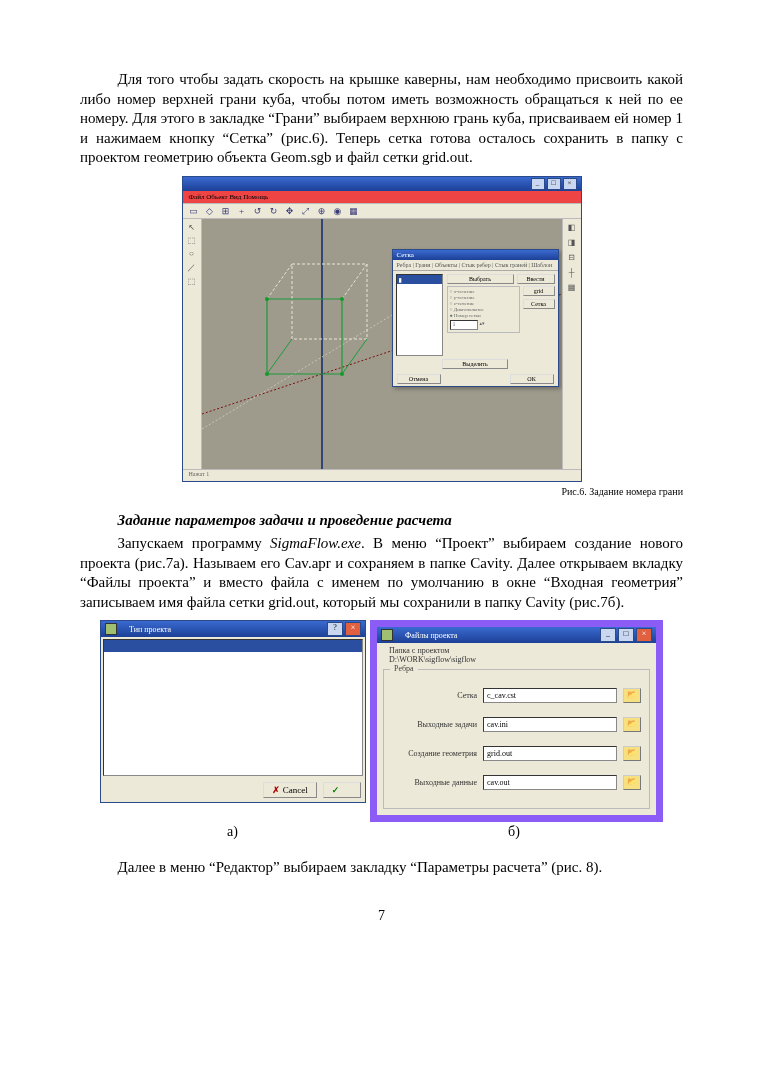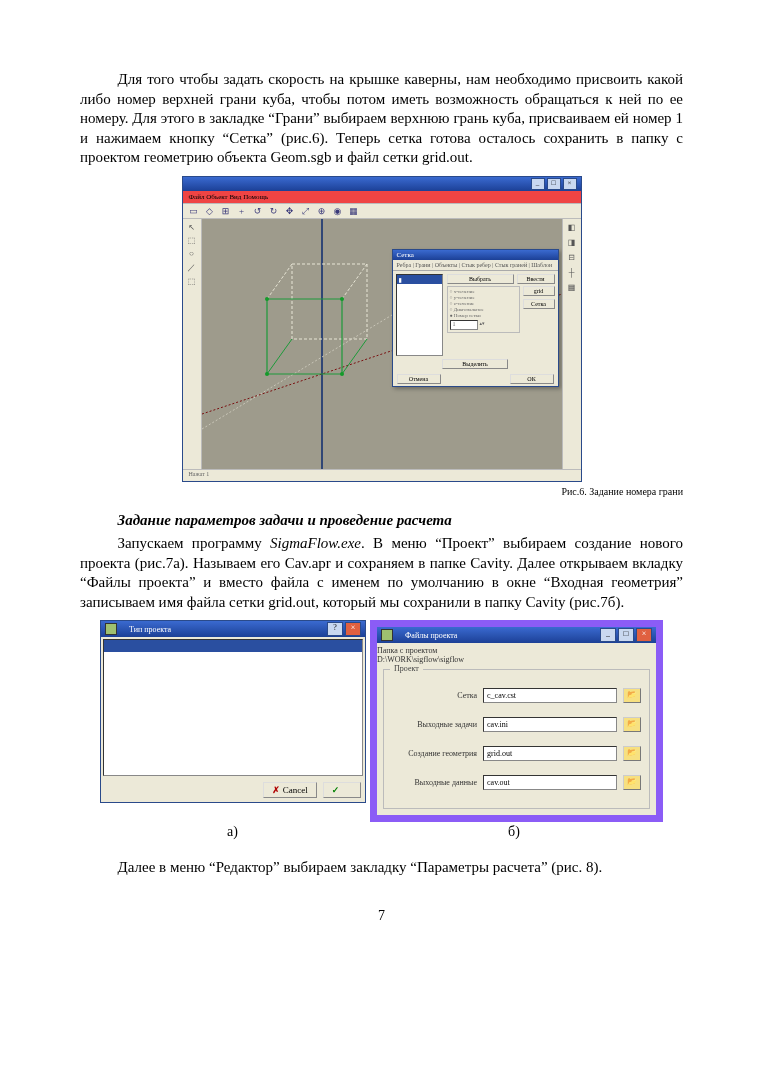--- a/index.html
+++ b/index.html
@@ -268,21 +268,21 @@
   .xmark { color: #b00000; font-weight: bold; }
   .chk   { color: #008000; font-weight: bold; }
 
   .fig7b {
     width: 280px;
     border: 7px solid #8b5cf6;
     background: #ece9d8;
     font-size: 8px;
   }
   .fig7b-path {
-    padding: 3px 0;
+    padding: 3px 12px;
     font-size: 8px;
     color: #333;
   }
   .fig7b-group {
     margin: 2px 6px 6px 6px;
     border: 1px solid #bbb;
     padding: 18px 8px 10px 8px;
     position: relative;
   }
   .fig7b-group-label {
@@ -481,21 +481,21 @@
           <div class="f7-winbtn">_</div>
           <div class="f7-winbtn">□</div>
           <div class="f7-winbtn close">×</div>
         </div>
       </div>
       <div class="fig7b-path">
         <div>Папка с проектом</div>
         <div>D:\WORK\sigflow\sigflow</div>
       </div>
       <div class="fig7b-group">
-        <div class="fig7b-group-label">Проект</div>
+        <div class="fig7b-group-label">Ребра</div>
 
         <div class="fig7b-row">
           <div class="fig7b-lbl">Сетка</div>
           <div class="fig7b-input">c_cav.cst</div>
           <div class="fig7b-filebtn">📂</div>
         </div>
         <div class="fig7b-row">
           <div class="fig7b-lbl">Выходные задачи</div>
           <div class="fig7b-input">cav.ini</div>
           <div class="fig7b-filebtn">📂</div>

